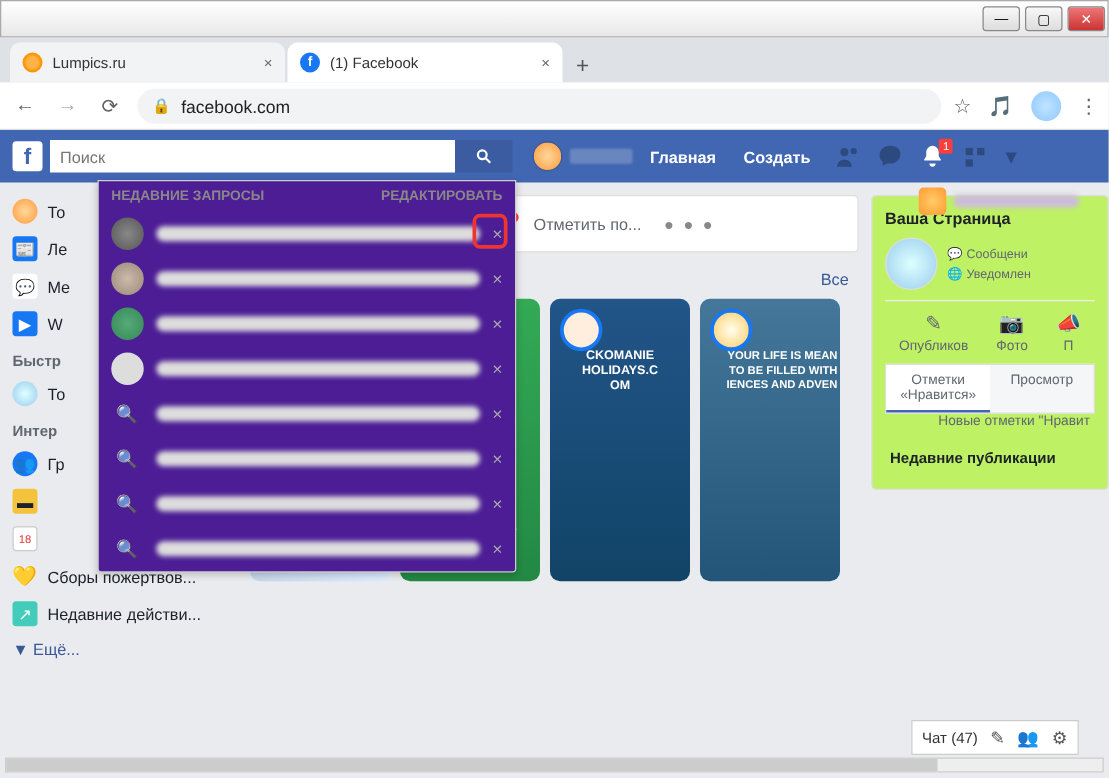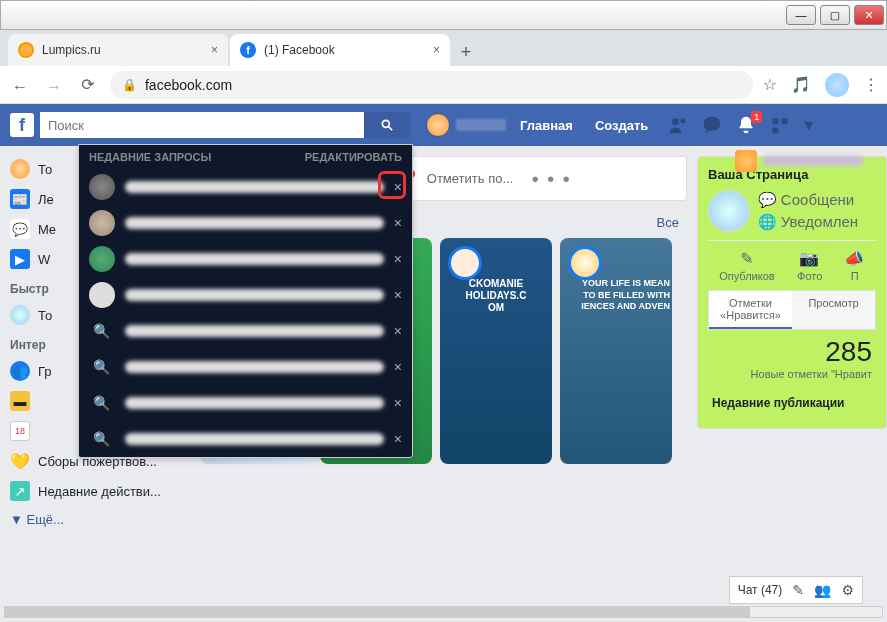--- a/index.html
+++ b/index.html
@@ -38,21 +38,21 @@
 .profile-chip { margin-left: 10px; display: flex; align-items: center; gap: 6px; }
 .chip-av { width: 24px; height: 24px; border-radius: 50%; background: radial-gradient(circle,#ffd89b,#ff9a3c); border: 1px solid #3b5998; }
 .chip-name { width: 50px; height: 12px; background: #6a86c0; border-radius: 2px; filter: blur(1px); }
 .hdr-link { color: #fff; font-size: 13px; font-weight: bold; padding: 0 8px; }
 .hdr-icons { display: flex; gap: 14px; margin-left: 6px; align-items: center; }
 .hdr-ico { color: #2c4a80; font-size: 18px; position: relative; }
 .hdr-ico.active { color: #fff; }
 .badge { position: absolute; top: -4px; right: -6px; background: #fa3e3e; color: #fff; font-size: 9px; padding: 1px 3px; border-radius: 2px; }
 
 
-.search-dd { position: absolute; left: 78px; top: 144px; width: 335px; background: #0f172a; border: 1px solid #ccc; border-radius: 0 0 3px 3px; box-shadow: 0 2px 6px rgba(0,0,0,.2); z-index: 30; }
+.search-dd { position: absolute; left: 78px; top: 144px; width: 335px; background: #4c1d95; border: 1px solid #ccc; border-radius: 0 0 3px 3px; box-shadow: 0 2px 6px rgba(0,0,0,.2); z-index: 30; }
 .dd-hdr { display: flex; justify-content: space-between; padding: 6px 10px; font-size: 11px; color: #888; font-weight: bold; }
 .dd-row { display: flex; align-items: center; padding: 5px 10px; gap: 10px; position: relative; }
 .dd-av { width: 26px; height: 26px; border-radius: 50%; background: #ccc; flex-shrink: 0; }
 .dd-av.s1 { background: radial-gradient(circle,#888,#555); }
 .dd-av.s2 { background: radial-gradient(circle,#cba,#987); }
 .dd-av.s3 { background: radial-gradient(circle,#5a7,#385); }
 .dd-av.s4 { background: #ddd; }
 .dd-search-ico { width: 26px; height: 26px; display: flex; align-items: center; justify-content: center; color: #aaa; font-size: 14px; flex-shrink: 0; }
 .dd-text { flex: 1; height: 12px; background: #ddd; border-radius: 6px; filter: blur(2px); }
 .dd-text.w1 { width: 120px; }
@@ -91,21 +91,21 @@
 .story-av { position: absolute; top: 8px; left: 8px; width: 34px; height: 34px; border-radius: 50%; border: 3px solid #1877f2; background: #fed; }
 .story .dyes { position: absolute; bottom: 32px; left: 0; right: 0; display: flex; justify-content: space-around; font-size: 11px; }
 .story .dyes span:first-child { color: #7f7; }
 .story .dyes span:last-child { color: #f77; }
 
 .right-col { width: 200px; padding: 10px 0 10px 10px; font-size: 12px; }
 .page-card { background: #bef264; border: 1px solid #ddd; border-radius: 4px; padding: 10px; }
 .page-title { font-size: 13px; font-weight: bold; color: #1d2129; margin-bottom: 8px; }
 .page-top { display: flex; gap: 8px; align-items: center; margin-bottom: 8px; }
 .page-av { width: 42px; height: 42px; border-radius: 50%; border: 1px solid #ddd; background: radial-gradient(circle,#dff,#9ce); }
-.page-links { display: flex; flex-direction: column; gap: 4px; color: #616770; font-size: 15px; }
+.page-links { display: flex; flex-direction: column; gap: 4px; color: #616770; font-size: 10px; }
 .page-actions { display: flex; justify-content: space-around; border-top: 1px solid #eee; padding-top: 8px; color: #616770; font-size: 11px; }
 .pa { display: flex; flex-direction: column; align-items: center; gap: 2px; }
 .pa-ico { font-size: 16px; }
 .tabs2 { display: flex; margin-top: 8px; border: 1px solid #ddd; background: #f5f6f7; }
 .tab2 { flex: 1; text-align: center; padding: 6px 4px; font-size: 11px; color: #616770; }
 .tab2.active { background: #fff; border-bottom: 2px solid #4267b2; }
 .bignum { font-size: 28px; text-align: right; padding: 6px 4px 0; color: #1d2129; }
 .sublabel { text-align: right; font-size: 11px; color: #616770; padding: 0 4px 8px; }
 .recent-pub { font-size: 12px; color: #1d2129; font-weight: bold; padding: 8px 4px; }
 
@@ -374,21 +374,20 @@
           </div>
         <div class="pa">
             <span class="pa-ico">📣</span>
             <span>П</span>
           </div>
       </div>
       <div class="tabs2">
         <div class="tab2 active">Отметки «Нравится»</div>
         <div class="tab2">Просмотр</div>
       </div>
-      <div class="bignum">285</div>
       <div class="sublabel">Новые отметки "Нравит</div>
       <div class="recent-pub">Недавние публикации</div>
     </div>
   </div>
 </div>
 
 <div class="chat-dock">
   <span>Чат (47)</span>
   <span class="chat-ico">✎</span>
   <span class="chat-ico">👥</span>

